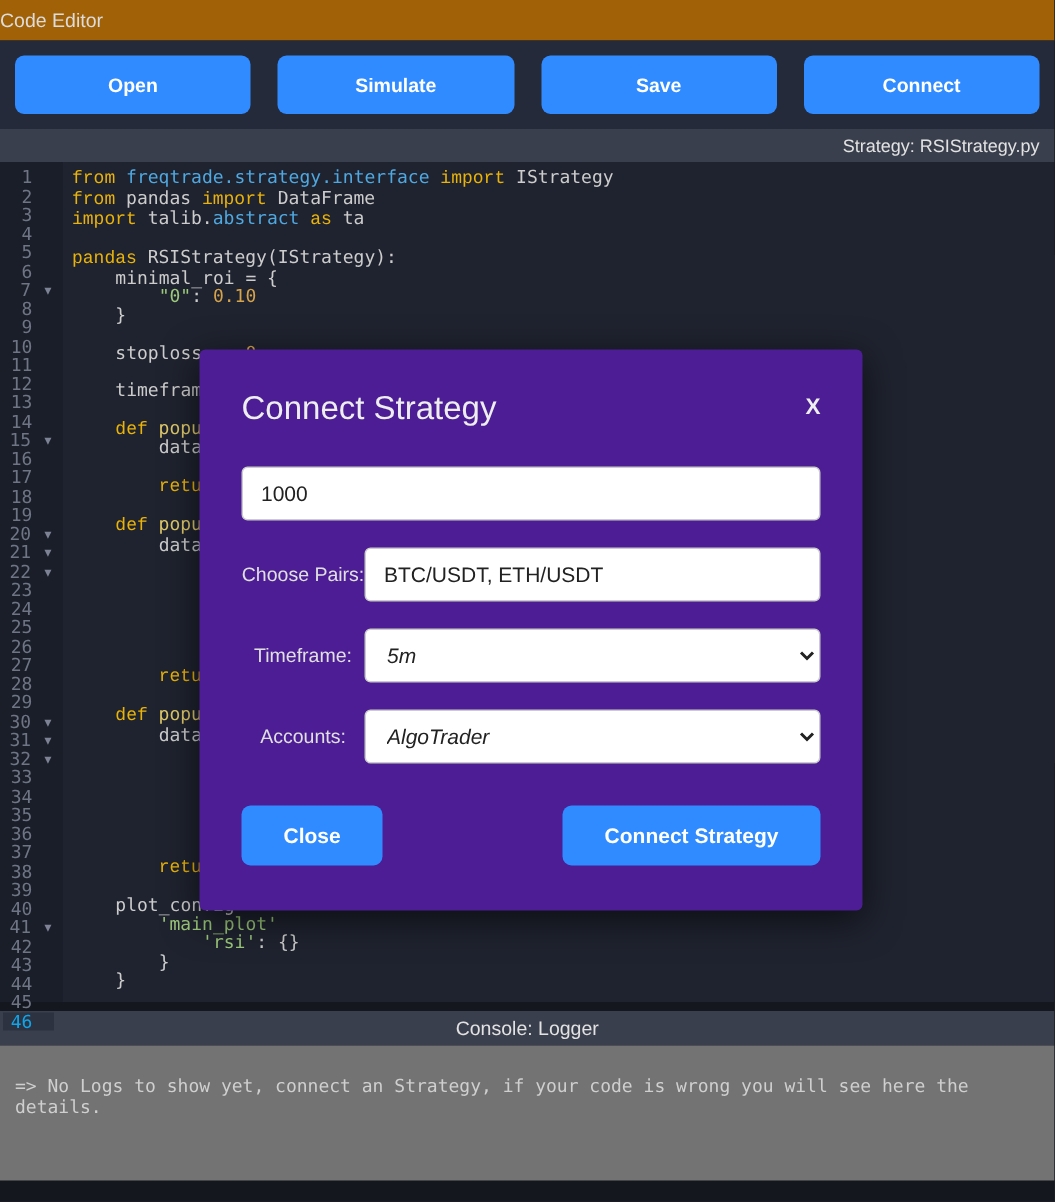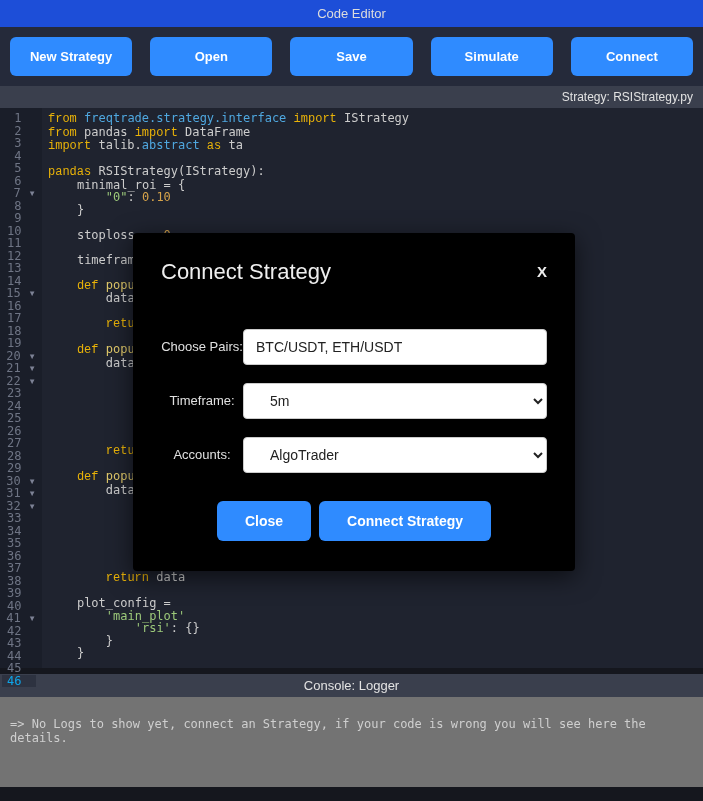--- a/index.html
+++ b/index.html
@@ -7,22 +7,22 @@
     background: #15171e;
     color: #cccccc;
     font-family: Arial, Helvetica, sans-serif;
     font-size: 13px;
     width: 703px;
     height: 801px;
     overflow: hidden;
     position: relative;
   }
   .title-bar {
-    background: #1d4ed8;
-    text-align: center;
+    background: #a16207;
+    text-align: left;
     padding: 6px 0;
     font-size: 13px;
     color: #dcdcdc;
   }
   .toolbar {
     background: #252a3a;
     display: flex;
     gap: 18px;
     padding: 10px 10px;
   }
@@ -92,66 +92,65 @@
     font-size: 12px;
     padding: 20px 10px 40px 10px;
     height: 90px;
   }
   
   .modal {
     position: absolute;
     left: 133px;
     top: 233px;
     width: 442px;
-    background: #000000;
+    background: #4c1d95;
     border-radius: 4px;
     box-shadow: 0 6px 24px rgba(0,0,0,0.6);
     padding: 26px 28px 30px 28px;
     color: #e6e6e6;
   }
   .modal-title-row { display:flex; justify-content:space-between; align-items:flex-start; }
   .modal h2 { font-size: 22px; font-weight: 500; color: #eeeeee; margin-bottom: 26px;}
   .modal .close-x { font-size: 15px; color: #eee; cursor:pointer; user-select:none; font-weight:bold; margin-top:4px;}
   .form-row { display:flex; align-items:center; margin-bottom: 18px; }
   .form-row label { width: 82px; text-align:center; font-size:13px; color:#e0e0e0; line-height:1.3; }
   .form-row input, .form-row select {
     flex: 1;
     background: #fff;
     border: 1px solid #ccc;
     border-radius: 4px;
     padding: 9px 12px;
     font-size: 14px;
     color: #222;
     font-family: Arial, Helvetica, sans-serif;
   }
-  .form-row select { padding: 8px 22px; }
-  .modal-buttons { display:flex; justify-content:center; gap:8px; margin-top: 28px; }
+  .form-row select { padding: 8px 10px; font-style: italic; }
+  .modal-buttons { display:flex; justify-content:space-between; gap:8px; margin-top: 28px; }
   .modal-buttons button {
     background:#2f8bff;
     border:none;
     border-radius:6px;
     color:#fff;
     font-weight:bold;
     font-size:14px;
     padding: 12px 28px;
     cursor:pointer;
   }
 </style>
 </head>
 <body>
 
 <div class="title-bar">
   <span>Code Editor</span>
 </div>
 
 <div class="toolbar">
-  <button>New Strategy</button>
   <button>Open</button>
+  <button>Simulate</button>
   <button>Save</button>
-  <button>Simulate</button>
   <button>Connect</button>
 </div>
 
 <div class="strategy-bar">
   <span>Strategy:</span>
   <span>RSIStrategy.py</span>
 </div>
 
 <div class="editor">
   <div class="gutter" id="gutter"> 1  
@@ -255,20 +254,21 @@
   <span>=&gt; No Logs to show yet, connect an Strategy, if your code is wrong you will see here the details.</span>
 </div>
 
 <div class="modal">
   <div class="modal-title-row">
     <h2>Connect Strategy</h2>
     <span class="close-x">X</span>
   </div>
 
   <div class="form-row">
+    <input type="text" value="1000" style="">
   </div>
 
   <div class="form-row">
     <label>Choose Pairs:</label>
     <input type="text" value="BTC/USDT, ETH/USDT" style="">
   </div>
 
   <div class="form-row">
     <label>Timeframe:</label>
     <select>

